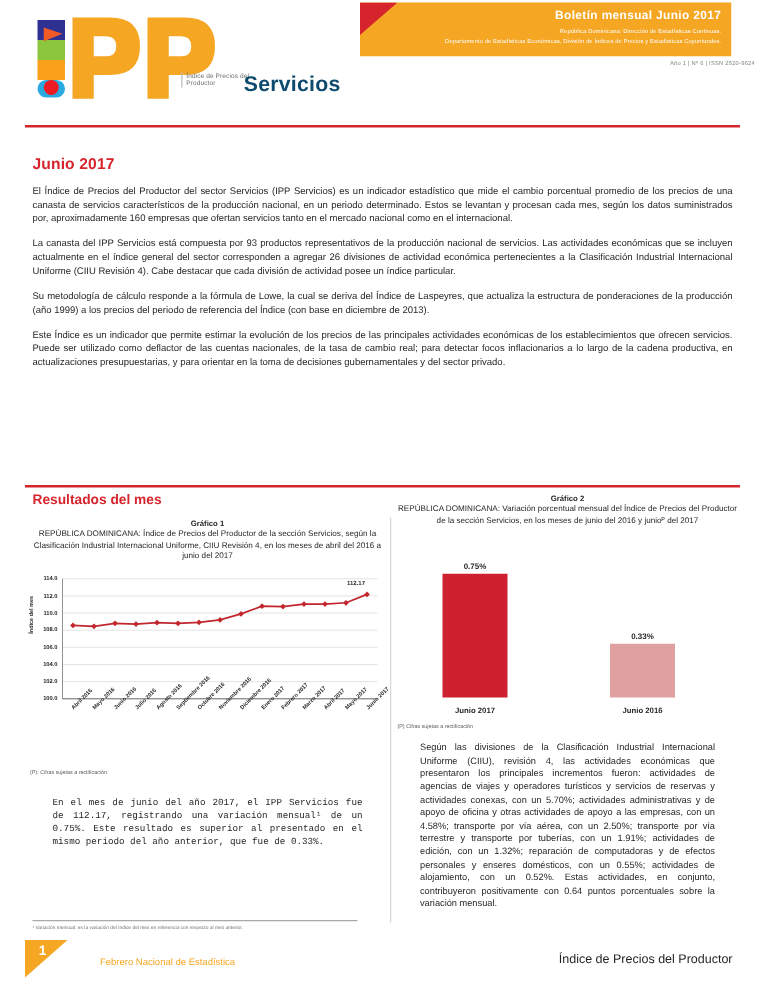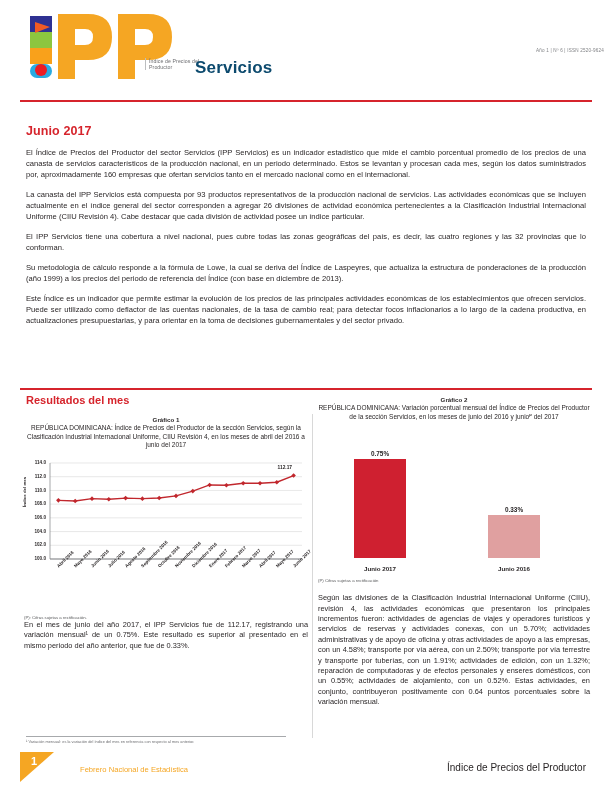--- a/index.html
+++ b/index.html
@@ -109,23 +109,23 @@
   .barchart{position:relative;width:272px;height:150px;margin-top:2px;}
   .bar{position:absolute;bottom:18px;}
   .bar-val{
     position:absolute;font-size:6.4px;font-weight:bold;color:#231f20;text-align:center;
   }
   .bar-cat{
     position:absolute;bottom:4px;font-size:6.2px;font-weight:bold;color:#231f20;text-align:center;
   }
 
   p.col-body{
-    margin:0;font-size:7.4px;line-height:10.4px;text-align:justify;color:#231f20;
-  }
-  .left-body{margin-top:12px;}
+    margin:18px;font-size:7.4px;line-height:10.4px;text-align:justify;color:#231f20;
+  }
+  .left-body{margin-top:12px;font-family:Liberation Mono, monospace;}
 
   
   .fn-rule{position:absolute;left:26px;top:736px;width:260px;height:.6px;background:#a7a9ac;}
   .page-fn{
     position:absolute;left:26px;top:739px;width:270px;
     font-size:3.9px;line-height:5px;color:#6d6e71;
   }
   .footer-tri{
     position:absolute;left:20px;top:752px;width:0;height:0;
     border-top:30px solid #f5a623;border-right:34px solid transparent;
@@ -166,30 +166,35 @@
 
         <g fill="#f5a623">
           <path d="M32 6 h30 q24 0 24 23 q0 23 -24 23 h-13 v19 h-17 z M49 21 v16 h10 q8 0 8 -8 q0 -8 -8 -8 z"></path>
           <path d="M92 6 h30 q24 0 24 23 q0 23 -24 23 h-13 v19 h-17 z M109 21 v16 h10 q8 0 8 -8 q0 -8 -8 -8 z"></path>
         </g>
       </svg>
       <div class="logo-sub">Índice de Precios del Productor</div>
       <div class="servicios">Servicios</div>
     </div>
 
+    <div class="hdr-band">
+      <div class="corner"></div>
+      <div class="hdr-title">Boletín mensual Junio 2017</div>
+      <div class="hdr-l1">República Dominicana: Dirección de Estadísticas Continuas.</div>
+      <div class="hdr-l2">Departamento de Estadísticas Económicas, División de Índices de Precios y Estadísticas Coyunturales.</div>
+    </div>
     <div class="hdr-issue">Año 1 | Nº 6  |  ISSN 2520-9624</div>
   </div>
 
   <div class="hdr-rule"></div>
 
   <div class="intro">
     <h2 class="month">Junio 2017</h2>
     <p class="body">El Índice de Precios del Productor del sector Servicios (IPP Servicios) es un indicador estadístico que mide el cambio porcentual promedio de los precios de una canasta de servicios característicos de la producción nacional, en un periodo determinado. Estos se levantan y procesan cada mes, según los datos suministrados por, aproximadamente 160 empresas que ofertan servicios tanto en el mercado nacional como en el internacional.</p>
     <p class="body">La canasta del IPP Servicios está compuesta por 93 productos representativos de la producción nacional de servicios. Las actividades económicas que se incluyen actualmente en el índice general del sector corresponden a agregar 26 divisiones de actividad económica pertenecientes a la Clasificación Industrial Internacional Uniforme (CIIU Revisión 4). Cabe destacar que cada división de actividad posee un índice particular.</p>
-    <p class="body">El IPP Servicios tiene una cobertura a nivel nacional, pues cubre todas las zonas geográficas del país, es decir, las cuatro regiones y las 32 provincias que lo conforman.</p>
     <p class="body">Su metodología de cálculo responde a la fórmula de Lowe, la cual se deriva del Índice de Laspeyres, que actualiza la estructura de ponderaciones de la producción (año 1999) a los precios del periodo de referencia del Índice (con base en diciembre de 2013).</p>
     <p class="body">Este Índice es un indicador que permite estimar la evolución de los precios de las principales actividades económicas de los establecimientos que ofrecen servicios. Puede ser utilizado como deflactor de las cuentas nacionales, de la tasa de cambio real; para detectar focos inflacionarios a lo largo de la cadena productiva, en actualizaciones presupuestarias, y para orientar en la toma de decisiones gubernamentales y del sector privado.</p>
   </div>
 
   <div class="res-rule"></div>
   <h3 class="res-title">Resultados del mes</h3>
   <div class="col-divider"></div>
 
   <div class="col-left">
     <p class="chart-label">Gráfico 1</p>

